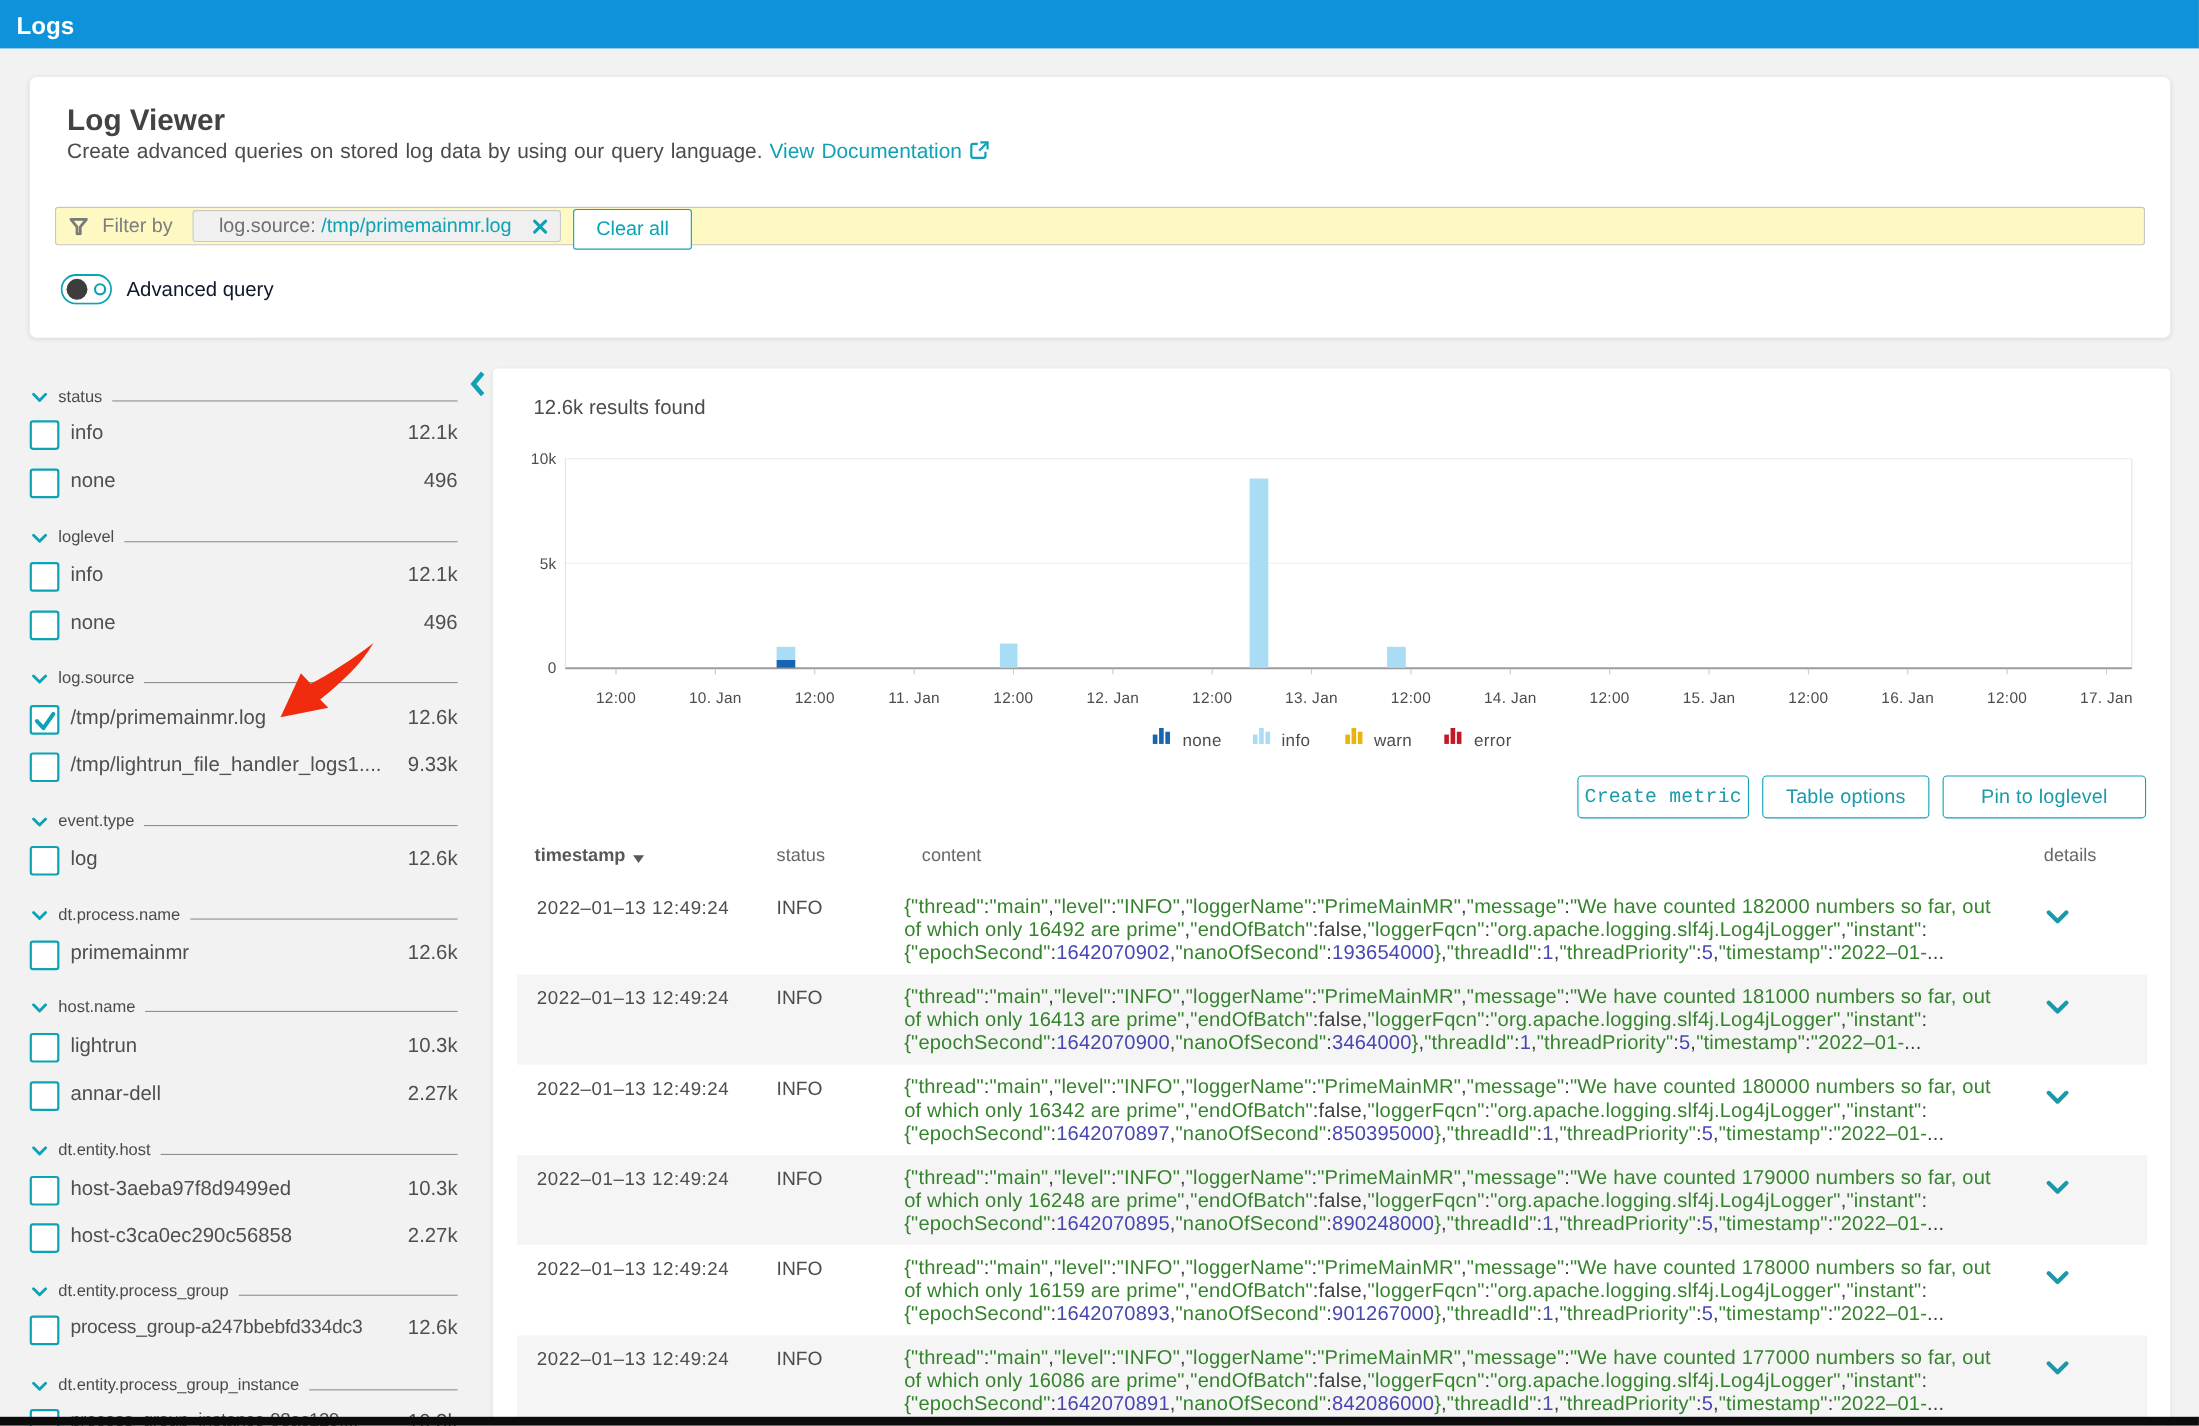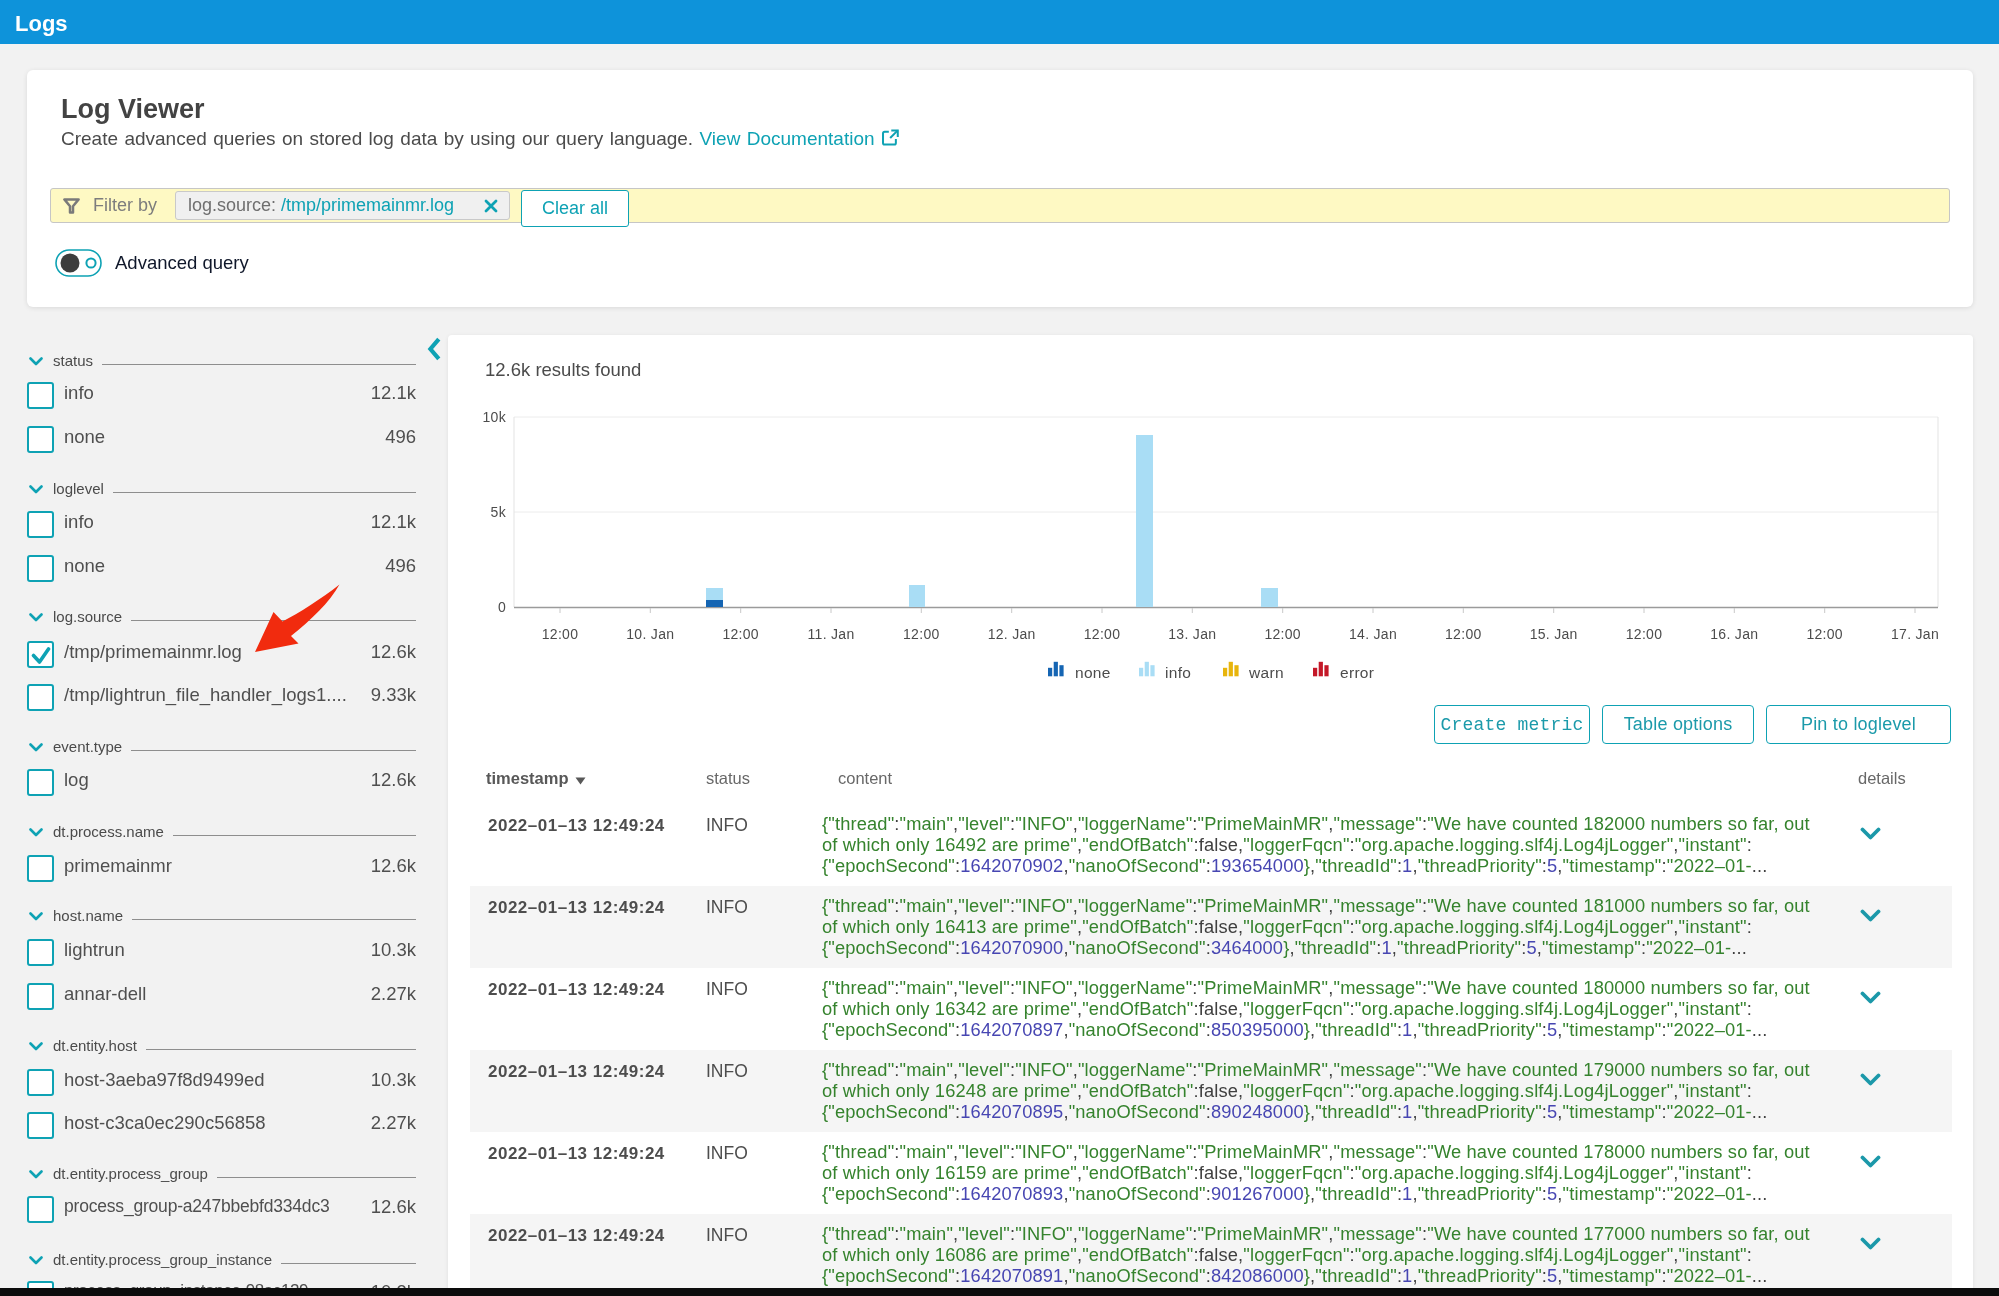--- a/index.html
+++ b/index.html
@@ -9,21 +9,21 @@
 .topbar span { position:absolute; left:15px; top:11px; color:#fff; font-size:22px; font-weight:bold; }
 .card { position:absolute; left:27px; top:70px; width:1946px; height:237px; background:#fff;
   border-radius:6px; box-shadow:0 1px 5px rgba(0,0,0,0.10); }
 .card h1 { position:absolute; left:34px; top:24px; font-size:27px; font-weight:bold; color:#434343; }
 .sub { position:absolute; left:34px; top:58px; font-size:19px; color:#4b4b4b; word-spacing:1.1px; }
 .sub a { color:#0ea2b4; text-decoration:none; }
 .fbar { position:absolute; left:23px; top:118px; width:1900px; height:35px; border:1px solid #c6c6c6;
   border-radius:3px; background:#fef9c3; display:flex; align-items:center; }
 .fbar .fb { color:#7d7d7d; font-size:18px; margin-left:13px; }
 .chip { position:absolute; left:124px; top:2px; width:335px; height:29px; background:#f0f0f0; border:1px solid #c9c9c9; border-radius:3px;
-  display:flex; align-items:center; padding:0 10px 0 12px; font-size:18px; color:#6f6f6f; }
+  display:flex; align-items:center; padding:0 10px 0 23px; font-size:18px; color:#6f6f6f; }
 .chip b { color:#0ea2b4; font-weight:normal; margin-left:5px; }
 .clear { position:absolute; left:470px; top:1px; width:108px; height:37px; border:1px solid #0ea2b4; border-radius:3px; background:#fff;
   color:#0ea2b4; font-size:18px; display:flex; align-items:center; justify-content:center; }
 .togglerow { position:absolute; left:28px; top:179px; display:flex; align-items:center; }
 .togglerow .lab { margin-left:13px; font-size:18.5px; color:#0f172a; }
 .sh { position:absolute; left:27px; width:389px; height:24px; display:flex; color:#4b4b4b; font-size:15px; }
 .sh span { margin-top:3px; }
 .sh .ln { flex:1; border-top:1px solid #8e8e8e; margin-top:14.5px; margin-left:9px; }
 .si { position:absolute; left:27px; width:389px; height:24px; }
 .cb { position:absolute; left:-0.5px; top:-1px; width:27px; height:27px; border:2.8px solid #0ea2b4;
@@ -35,21 +35,21 @@
   border-radius:4px; box-shadow:0 1px 4px rgba(0,0,0,0.08); }
 .results { position:absolute; left:37px; top:24px; font-size:18.5px; color:#4b4b4b; }
 .chart { position:absolute; left:0; top:0; }
 .ax { font-size:14px; fill:#4c4c4c; letter-spacing:0.3px; font-family:"Liberation Sans",sans-serif; }
 .lg { font-size:15.5px; fill:#4c4c4c; letter-spacing:0.3px; font-family:"Liberation Sans",sans-serif; }
 .btn { position:absolute; border:1.4px solid #0ea2b4; border-radius:4px; background:#fff; color:#1b9aaa;
   font-size:18px; letter-spacing:0.2px; display:flex; align-items:center; justify-content:center; height:39px; top:370px; }
 .thead { position:absolute; font-size:16.5px; color:#686868; top:434px; }
 .row { position:absolute; left:22px; width:1482px; height:82px; background:#fff; }
 .row.odd { background:#f5f5f5; }
-.ts { position:absolute; left:18px; top:11.5px; font-size:17px; font-weight:bold; color:#4d4d4d; letter-spacing:0.5px; }
+.ts { position:absolute; left:18px; top:11.5px; font-size:17px; font-weight:normal; color:#4d4d4d; letter-spacing:0.5px; }
 .st { position:absolute; left:236px; top:11px; font-size:17.5px; color:#4d4d4d; }
 .ct { position:absolute; left:352px; top:10px; width:1080px; font-size:18.3px; line-height:20.9px; white-space:nowrap; letter-spacing:0.15px; }
 .g { color:#35832d; }
 .p { color:#3f3f3f; }
 .n { color:#4746b2; }
 .chev { position:absolute; left:1390px; top:23px; }
 .blackbar { position:absolute; left:0; top:1288px; width:1999px; height:8px; background:#0c0c0c; }
 </style></head>
 <body>
 <div class="topbar">

